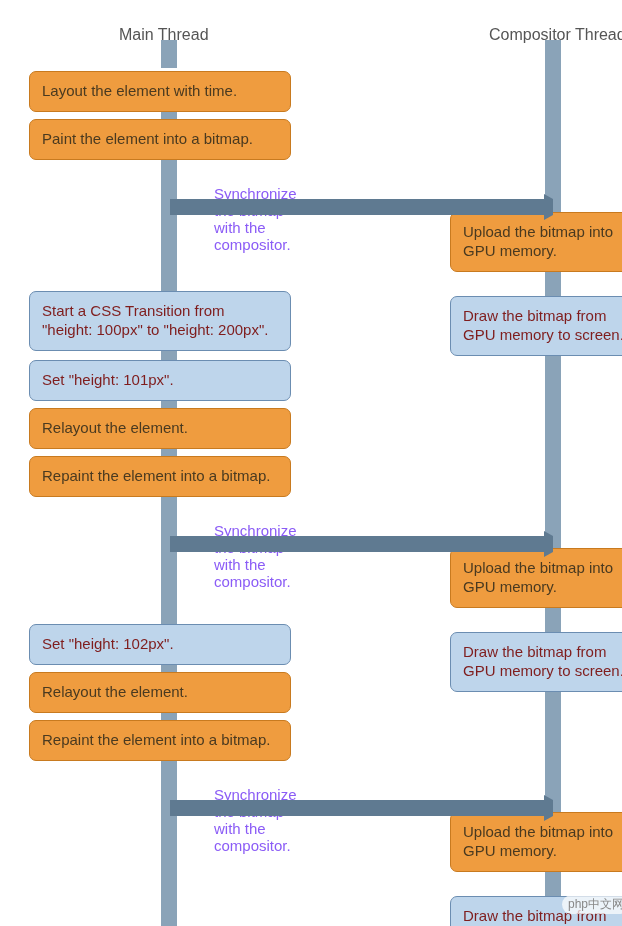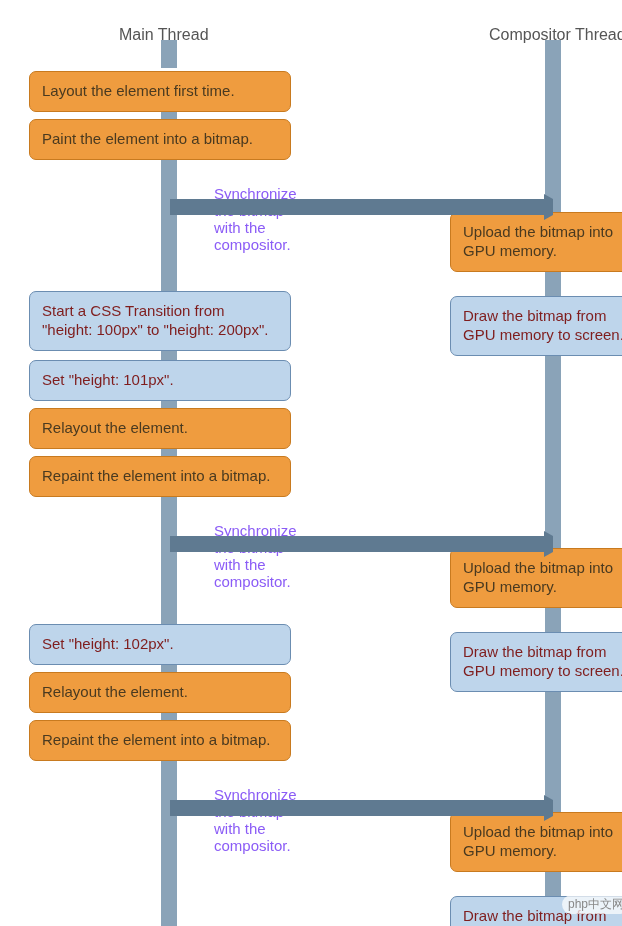--- a/index.html
+++ b/index.html
@@ -94,21 +94,21 @@
   <div class="vline" style="left:145px; top:694px; height:10px;"></div>
   <div class="vline" style="left:145px; top:742px; height:184px;"></div>
 
   <div class="vline" style="left:529px; top:24px; height:172px;"></div>
   <div class="vline" style="left:529px; top:254px; height:26px;"></div>
   <div class="vline" style="left:529px; top:338px; height:194px;"></div>
   <div class="vline" style="left:529px; top:589px; height:28px;"></div>
   <div class="vline" style="left:529px; top:673px; height:123px;"></div>
   <div class="vline" style="left:529px; top:853px; height:27px;"></div>
 
-  <div class="step orange" style="top:55px; width:262px;">Layout the element first time.</div>
+  <div class="step orange" style="top:55px; width:262px;">Layout the element with time.</div>
   <div class="step orange" style="top:103px; width:262px;">Paint the element into a bitmap.</div>
   <div class="step blue" style="top:275px; width:262px;">Start a CSS Transition from "height: 100px" to "height: 200px".</div>
   <div class="step blue" style="top:344px; width:262px;">Set "height: 101px".</div>
   <div class="step orange" style="top:392px; width:262px;">Relayout the element.</div>
   <div class="step orange" style="top:440px; width:262px;">Repaint the element into a bitmap.</div>
   <div class="step blue" style="top:608px; width:262px;">Set "height: 102px".</div>
   <div class="step orange" style="top:656px; width:262px;">Relayout the element.</div>
   <div class="step orange" style="top:704px; width:262px;">Repaint the element into a bitmap.</div>
 
   <div class="step orange right" style="top:196px; left:434px; width:188px;">Upload the bitmap into GPU memory.</div>

